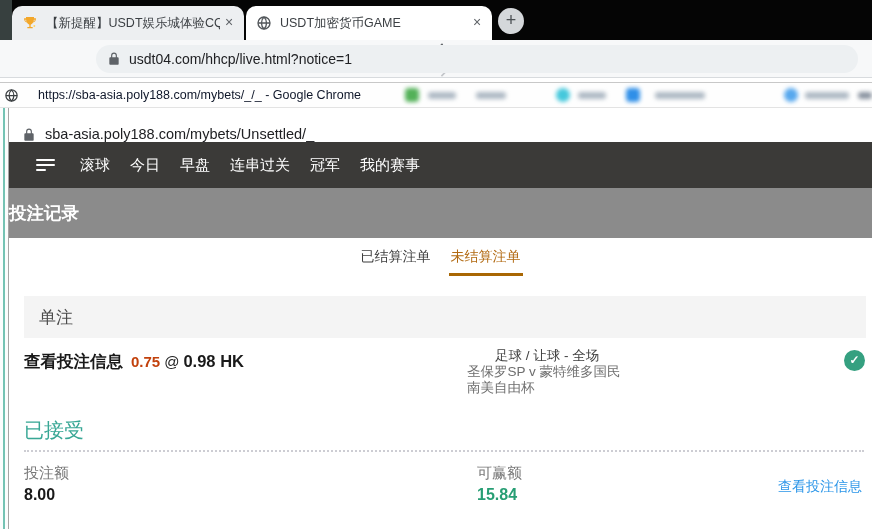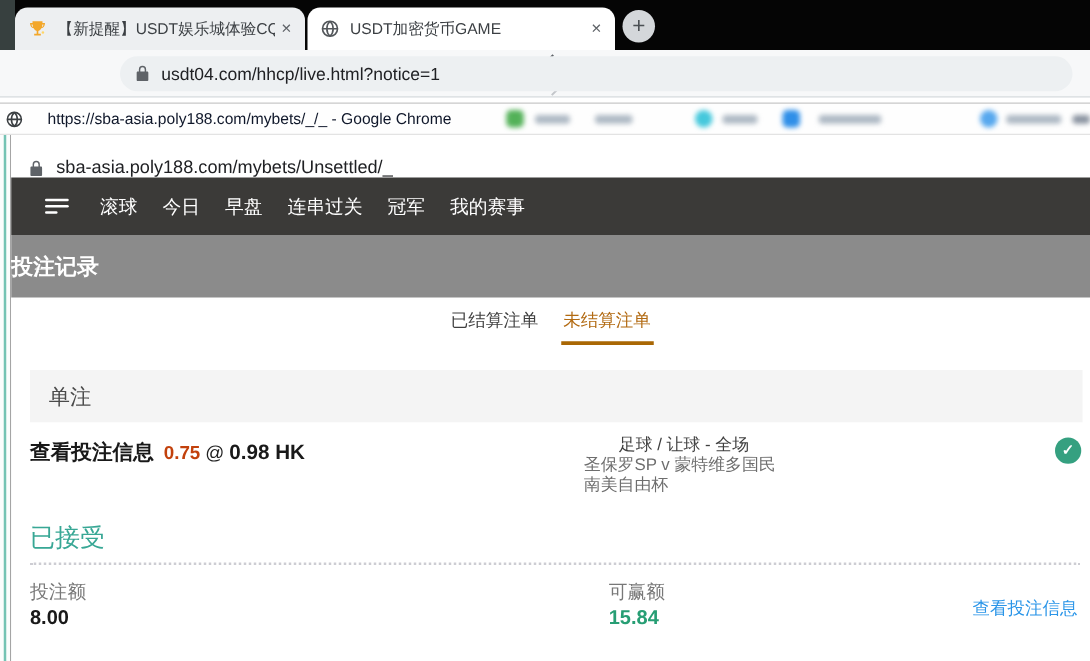--- a/index.html
+++ b/index.html
@@ -65,21 +65,21 @@
   .bet-details { position:absolute; left:443px; top:10px; font-size:13.5px; line-height:16px; }
   .bet-details .market { color:#3f3f3f;margin-left:28px; }
   .bet-details .fixture, .bet-details .league { color:#6e6e6e; }
   .check-badge { position:absolute; right:1px; top:12px; width:21px; height:21px; border-radius:50%; background:#35a080; color:#fff; font-size:12px; line-height:21px; text-align:center; font-weight:bold; }
   .bet-status { position:absolute; left:0; top:79px; font-size:20px; color:#38a795; }
   .dotted-divider { position:absolute; left:0; right:2px; top:112px; border-top:2px dotted #cdcdd3; }
   .amount { position:absolute; top:126px; }
   .amount .amt-label { font-size:15px; color:#787878; }
   .amount .amt-value { font-size:16px; font-weight:bold; color:#191919; margin-top:3px; }
   .amount.stake { left:0; }
-  .amount.win { left:463px; }
+  .amount.win { left:453px; }
   .amount.win .amt-value { color:#279e74; }
   .details-link { position:absolute; right:4px; top:140px; font-size:14px; color:#2a95e8; cursor:pointer; white-space:nowrap; }
 
   svg { display:block; }
 </style>
 </head>
 <body>
 
 <div class="screen">
 

